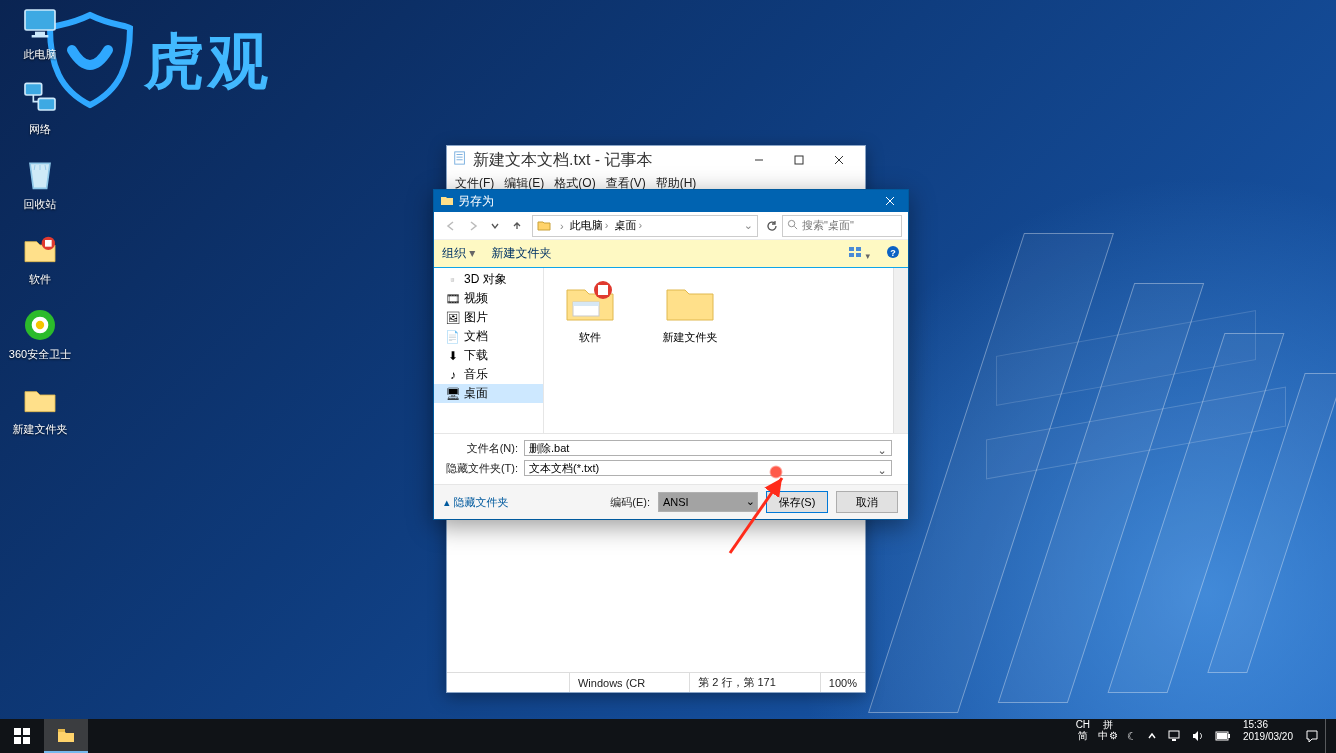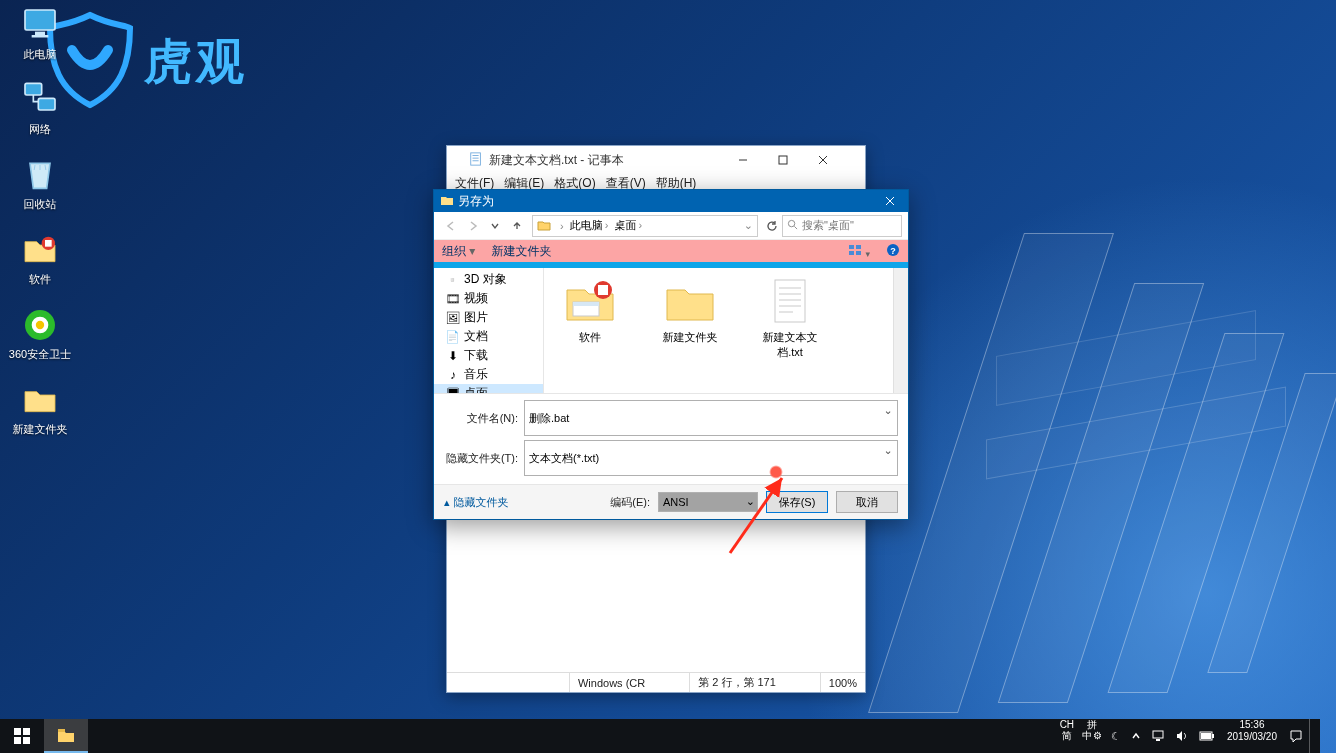--- a/index.html
+++ b/index.html
@@ -13,25 +13,25 @@
 
 .desktop-icons { position: absolute; top: 5px; left: 5px; display: flex; flex-direction: column; gap: 18px; }
 .dicon { width: 70px; display: flex; flex-direction: column; align-items: center; gap: 2px; color: #fff; font-size: 11px; text-align: center; cursor: pointer; }
 .dicon .pic { width: 44px; height: 40px; display: flex; align-items: center; justify-content: center; }
 .dicon .pic svg { width: 42px; height: 40px; }
 .dicon .lbl { text-shadow: 0 1px 2px rgba(0,0,0,.8); white-space: nowrap; }
 
 
 .watermark { position: absolute; top: 10px; left: 40px; display: flex; align-items: center; gap: 4px; pointer-events: none; }
 .watermark .shield svg { width: 100px; height: 100px; }
-.watermark .wmtxt { color: #42b9ff; font-size: 48px; font-weight: 700; letter-spacing: 4px; }
+.watermark .wmtxt { color: #42b9ff; font-size: 60px; font-weight: 700; letter-spacing: 4px; }
 
 
 .notepad { position: absolute; left: 446px; top: 145px; width: 420px; height: 548px; background: #fff; border: 1px solid #8aa5c7; box-shadow: 0 4px 16px rgba(0,0,0,.35); }
-.np-title { height: 28px; background: #fff; display: flex; align-items: center; padding: 0 22px; font-size: 12px; color: #333; }
+.np-title { height: 28px; background: #fff; display: flex; align-items: center; padding: 0 6px; font-size: 16px; color: #333; }
 .np-title .np-icon { margin-right: 6px; }
 .np-title .spacer { flex: 1; }
 .np-title .sysbtn { width: 40px; height: 28px; display: flex; align-items: center; justify-content: center; color: #333; }
 .np-menu { height: 20px; display: flex; gap: 10px; padding: 0 8px; font-size: 12px; color: #222; border-bottom: 1px solid #eee; align-items: center; }
 .np-body { position: absolute; top: 48px; bottom: 20px; left: 0; right: 0; background: #fff; }
 .np-status { position: absolute; bottom: 0; left: 0; right: 0; height: 20px; border-top: 1px solid #ddd; display: flex; align-items: center; font-size: 11px; color: #222; gap: 36px; }
 .np-status .seg { border-left: 1px solid #ddd; padding: 0 8px; height: 100%; display: flex; align-items: center; }
 .np-status .fill { flex: 1; }
 
 
@@ -40,60 +40,60 @@
 .sa-title .spacer { flex: 1; }
 .sa-title .sysbtn { width: 36px; height: 22px; display: flex; align-items: center; justify-content: center; color: #fff; }
 .sa-addr { height: 28px; display: flex; align-items: center; gap: 0; padding: 0 6px; background: #fff; border-bottom: 1px solid #eee; font-size: 11px; }
 .sa-addr .navbtn { width: 22px; height: 22px; display: flex; align-items: center; justify-content: center; color: #555; border-radius: 2px; }
 .sa-addr .navbtn.disabled { color: #bbb; }
 .sa-addr .pathbox { flex: 1; height: 22px; border: 1px solid #ccc; display: flex; align-items: center; padding: 0 4px; gap: 2px; margin: 0 4px; }
 .sa-addr .crumb { padding: 0 2px; }
 .sa-addr .crumb .chev { color: #888; padding-left: 2px; }
 .sa-addr .refresh { width: 20px; height: 22px; display: flex; align-items: center; justify-content: center; color: #555; }
 .sa-addr .searchbox { width: 120px; height: 22px; border: 1px solid #ccc; display: flex; align-items: center; padding: 0 4px; color: #777; gap: 4px; }
-.sa-tool { height: 28px; border-bottom: 6px solid #0ea5e9; display: flex; align-items: center; padding: 0 8px; font-size: 12px; color: #036; gap: 16px; background: #fca5a5; }
+.sa-tool { height: 28px; border-bottom: 1px solid #0ea5e9; display: flex; align-items: center; padding: 0 8px; font-size: 12px; color: #036; gap: 16px; background: #fef9c3; }
 .sa-tool .spacer { flex: 1; }
 .sa-tool .viewbtn svg, .sa-tool .help svg { width: 14px; height: 14px; }
 .sa-body { flex: 1; display: flex; min-height: 0; }
 .sa-nav { width: 110px; border-right: 1px solid #e6e6e6; overflow: auto; font-size: 12px; padding: 2px 0; }
 .sa-nav .nitem { display: flex; align-items: center; gap: 4px; padding: 1px 4px 1px 12px; cursor: pointer; }
 .sa-nav .nitem.sel { background: #cde8ff; }
 .sa-nav .nico { width: 14px; height: 14px; display: inline-flex; align-items: center; justify-content: center; }
 .sa-files { flex: 1; padding: 8px; display: flex; gap: 24px; align-items: flex-start; position: relative; }
 .sa-files::after { content: ""; position: absolute; right: 0; top: 0; bottom: 0; width: 14px; background: #f0f0f0; border-left: 1px solid #e0e0e0; }
 .fitem { width: 76px; display: flex; flex-direction: column; align-items: center; gap: 4px; font-size: 11px; text-align: center; cursor: pointer; }
 .fitem .fico { width: 54px; height: 50px; display: flex; align-items: center; justify-content: center; }
-.sa-fields { border-top: 1px solid #e6e6e6; padding: 6px 10px 4px 10px; background: #fff; font-size: 11px; }
+.sa-fields { border-top: 1px solid #e6e6e6; padding: 6px 16px 4px 10px; background: #fff; font-size: 11px; }
 .sa-row { display: flex; align-items: center; margin-bottom: 4px; }
 .sa-row label { width: 80px; text-align: right; padding-right: 6px; color: #222; }
-.sa-row .field { flex: 1; height: 36px; border: 1px solid #b0b0b0; background: #fff; padding: 0 4px; display: flex; align-items: center; position: relative; }
+.sa-row .field { flex: 1; height: 16px; border: 1px solid #b0b0b0; background: #fff; padding: 0 4px; display: flex; align-items: center; position: relative; }
 .sa-row .field .dd { position: absolute; right: 2px; top: 2px; width: 14px; height: 14px; display: flex; align-items: center; justify-content: center; color: #555; }
 .sa-bottom { display: flex; align-items: center; padding: 6px 10px; gap: 8px; background: #f5f5f5; border-top: 1px solid #e6e6e6; font-size: 11px; }
 .sa-bottom .hide { display: flex; align-items: center; gap: 4px; color: #005a9e; cursor: pointer; }
 .sa-bottom .spacer { flex: 1; }
 .sa-bottom label { color: #222; }
 .sa-bottom .enc { width: 100px; height: 20px; border: 1px solid #b0b0b0; background: #a3a3a3; display: flex; align-items: center; padding: 0 4px; position: relative; }
 .sa-bottom .enc .dd { position: absolute; right: 2px; top: 2px; }
 .sa-bottom button { width: 62px; height: 22px; background: #e1e1e1; border: 1px solid #adadad; font-size: 11px; cursor: pointer; }
 .sa-bottom button.primary { border-color: #0078d7; }
 
 
 .arrow { position: absolute; left: 720px; top: 468px; width: 90px; height: 90px; pointer-events: none; }
 .arrow svg { width: 100%; height: 100%; }
 .cursor-dot { position: absolute; left: 769px; top: 465px; width: 14px; height: 14px; border-radius: 50%; background: radial-gradient(circle,#ff5a4a 0%, #ff5a4a 50%, rgba(255,90,74,0) 70%); pointer-events: none; }
 
 
-.taskbar { position: absolute; left: 0; right: 16px; bottom: 0; height: 34px; background: #101317; display: flex; align-items: stretch; color: #fff; font-size: 11px; }
+.taskbar { position: absolute; left: 0; right: 0; bottom: 0; height: 34px; background: #101317; display: flex; align-items: stretch; color: #fff; font-size: 11px; }
 .tbtn { width: 44px; display: flex; align-items: center; justify-content: center; }
 .tbtn.active { background: rgba(255,255,255,.18); border-bottom: 2px solid #76b9ed; }
 .taskbar .spacer { flex: 1; }
 .tray { display: flex; align-items: center; gap: 2px; padding: 0 2px; }
 .tray .titem { padding: 0 4px; height: 100%; display: flex; align-items: center; color: #fff; }
 .tray .ime { display: flex; flex-direction: column; align-items: center; line-height: 11px; font-size: 10px; padding: 0 3px; }
-.tray .clock { display: flex; flex-direction: column; align-items: center; line-height: 12px; font-size: 10px; padding: 0 6px; }
+.tray .clock { display: flex; flex-direction: column; align-items: flex-start; line-height: 12px; font-size: 10px; padding: 0 6px; }
 .tray .showdesk { width: 6px; border-left: 1px solid rgba(255,255,255,.3); }
 </style>
 </head>
 <body>
 
 <div class="wallpaper">
   <div class="glow"></div>
   <div class="beam" style="right:40px;bottom:80px;width:40px;height:300px;transform:skewX(-18deg)"></div>
   <div class="beam" style="right:110px;bottom:60px;width:60px;height:360px;transform:skewX(-18deg)"></div>
   <div class="beam" style="right:200px;bottom:50px;width:70px;height:420px;transform:skewX(-18deg)"></div>
@@ -337,33 +337,20 @@
         <span>软件</span>
       </div>
       <div class="fitem">
         <span class="fico">
             <svg viewBox="0 0 54 50">
               <path d="M4 14h18l4 4h24v26H4z" fill="#ffe08a" stroke="#e0b84e"></path>
             </svg>
           </span>
         <span>新建文件夹</span>
       </div>
-      <div class="fitem">
-        <span class="fico">
-            <svg viewBox="0 0 54 50">
-              <rect x="12" y="4" width="30" height="42" fill="#fff" stroke="#c9c9c9"></rect>
-              <line x1="16" y1="12" x2="38" y2="12" stroke="#c9c9c9"></line>
-              <line x1="16" y1="18" x2="38" y2="18" stroke="#c9c9c9"></line>
-              <line x1="16" y1="24" x2="38" y2="24" stroke="#c9c9c9"></line>
-              <line x1="16" y1="30" x2="38" y2="30" stroke="#c9c9c9"></line>
-              <line x1="16" y1="36" x2="30" y2="36" stroke="#c9c9c9"></line>
-            </svg>
-          </span>
-        <span>新建文本文档.txt</span>
-      </div>
     </div>
   </div>
 
   <div class="sa-fields">
     <div class="sa-row">
       <label>文件名(N):</label>
       <div class="field">
         <span>删除.bat</span>
         <span class="dd">⌄</span>
       </div>

